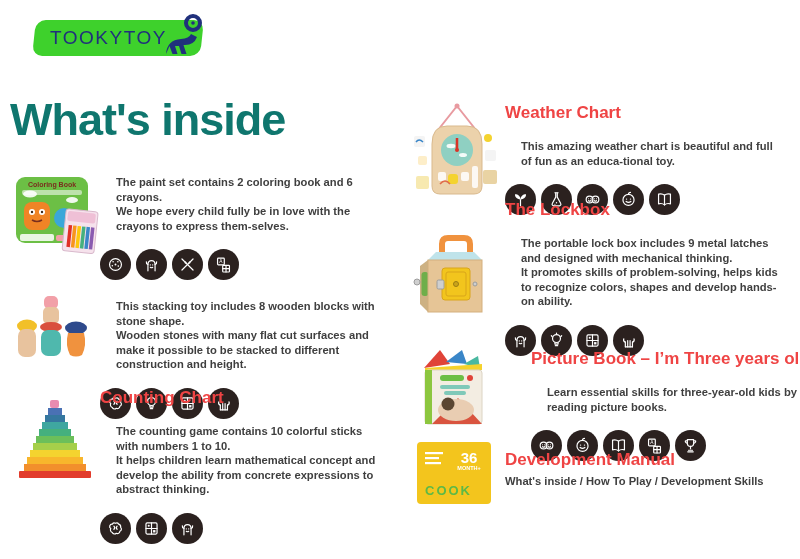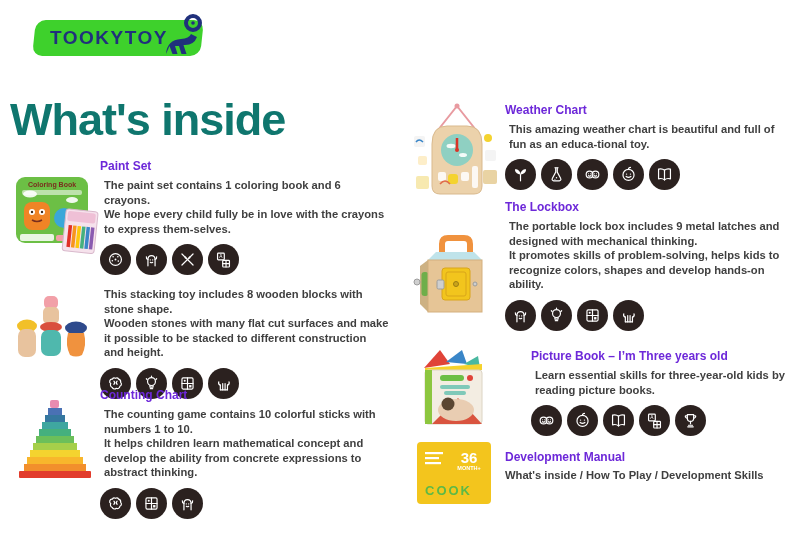--- a/index.html
+++ b/index.html
@@ -3,33 +3,33 @@
 <meta charset="utf-8">
 <style>
   html,body{margin:0;padding:0;background:#fff;}
   #canvas{position:relative;width:800px;height:559px;background:#ffffff;overflow:hidden;
           font-family:"Liberation Sans",sans-serif;}
 
   
   .logo{position:absolute;left:34px;top:12px;width:178px;height:48px;}
   .logo-bg{position:absolute;left:0;top:8px;width:168px;height:36px;background:#3ed12c;
            border-radius:10px;transform:skewX(-6deg);}
-  .logo-text{position:absolute;left:16px;top:15px;font-size:19px;font-weight:bold;
+  .logo-text{position:absolute;left:16px;top:15px;font-size:19px;font-weight:normal;
              color:#20307c;letter-spacing:1.5px;}
   .logo-ram{position:absolute;left:128px;top:0px;width:44px;height:46px;}
 
   
   .heading{position:absolute;left:10px;top:94px;font-size:45px;font-weight:bold;
            color:#0f766e;letter-spacing:-1px;}
 
   
   .sec{position:absolute;width:293px;}
-  .sec-title{font-size:12px;font-weight:bold;color:#6d28d9;margin:0 0 5px 0;}
+  .sec-title{font-size:17px;font-weight:bold;color:#ef4444;margin:0 0 5px 0;}
   .sec-desc{font-size:11.2px;font-weight:bold;color:#3f3f3f;line-height:1.3;
-            white-space:pre-line;margin:4px;}
+            white-space:pre-line;margin:16px;}
   .badge-row{display:flex;gap:5px;margin-top:8px;}
   .badge{width:31px;height:31px;border-radius:50%;background:#2b211f;
          display:inline-flex;align-items:center;justify-content:center;flex:0 0 auto;}
   .badge svg{width:19px;height:19px;stroke:#fff;fill:none;stroke-width:1.5;
              stroke-linecap:round;stroke-linejoin:round;}
 
   .art{position:absolute;}
   .im-desc{font-size:11.2px;font-weight:bold;color:#3f3f3f;}
 </style>
 </head>
@@ -70,22 +70,21 @@
       <rect x="54" y="52" width="3.5" height="22" fill="#e03127"></rect>
       <rect x="58.5" y="52" width="3.5" height="22" fill="#f7941d"></rect>
       <rect x="63" y="52" width="3.5" height="22" fill="#fdc70c"></rect>
       <rect x="67.5" y="52" width="3.5" height="22" fill="#45b07e"></rect>
       <rect x="72" y="52" width="3.5" height="22" fill="#3a86c8"></rect>
       <rect x="76.5" y="52" width="3.5" height="22" fill="#8a5bb0"></rect>
     </g>
   </svg>
 
   <div class="sec" style="left:100px;top:159px">
-    <div class="sec-title">Paint Set</div>
-    <p class="sec-desc">The paint set contains 1 coloring book and 6 crayons.
+    <p class="sec-desc">The paint set contains 2 coloring book and 6 crayons.
 We hope every child fully be in love with the crayons to express them-selves.</p>
     <div class="badge-row">
         <span class="badge">
           <svg viewBox="0 0 24 24">
             <circle cx="12" cy="12" r="7.5"></circle>
             <circle cx="12" cy="12" r="1.2" fill="#fff" stroke="none"></circle>
             <circle cx="9" cy="8.5" r="1" fill="#fff" stroke="none"></circle>
             <circle cx="15" cy="8.5" r="1" fill="#fff" stroke="none"></circle>
             <circle cx="8" cy="13.5" r="1" fill="#fff" stroke="none"></circle>
             <circle cx="15.5" cy="14" r="1" fill="#fff" stroke="none"></circle>

